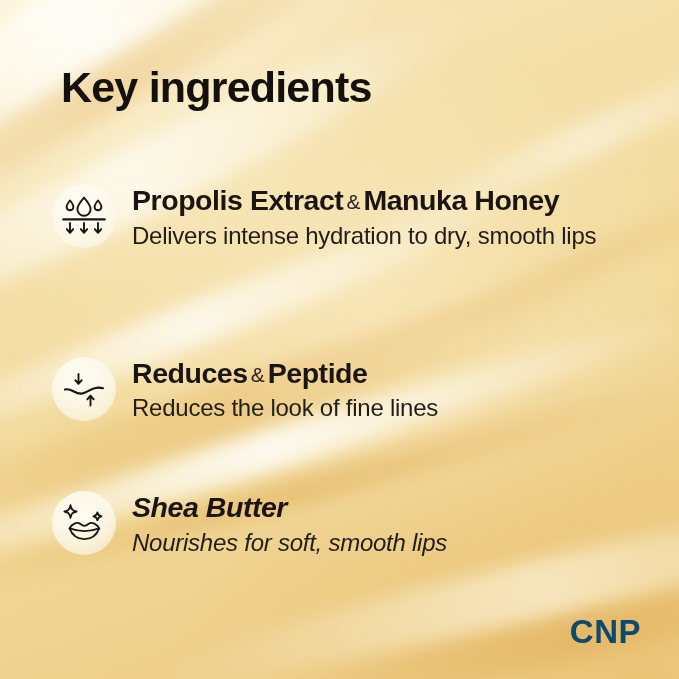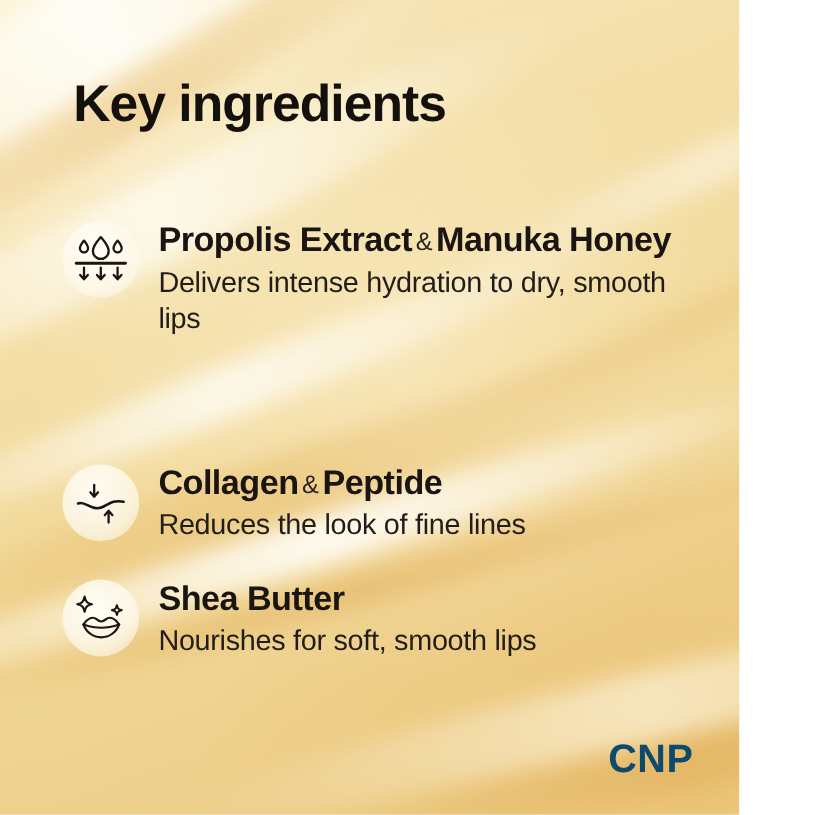--- a/index.html
+++ b/index.html
@@ -6,21 +6,21 @@
     margin: 0;
     padding: 0;
     background: #ffffff;
   }
   body {
     font-family: "Liberation Sans", sans-serif;
   }
 
   .poster {
     position: relative;
-    width: 616px;
+    width: 679px;
     height: 679px;
     overflow: hidden;
     background: #f3dc9f;
   }
 
   
   .bg-base {
     position: absolute;
     inset: 0;
     background:
@@ -116,21 +116,21 @@
   }
 
   .row {
     position: relative;
     display: flex;
     align-items: flex-start;
     gap: 16px;
   }
   .row.r1 { margin-top: 0; }
   .row.r2 { margin-top: 104px; }
-  .row.r3 { margin-top: 28px; }
+  .row.r3 { margin-top: 66px; font-style: italic; }
 
   .icon-badge {
     flex: 0 0 auto;
     width: 64px;
     height: 64px;
     border-radius: 50%;
     background: radial-gradient(circle at 42% 36%, rgba(255,253,246,0.96) 0%, rgba(253,248,234,0.80) 62%, rgba(250,243,224,0.45) 100%);
     display: flex;
     align-items: center;
     justify-content: center;
@@ -237,21 +237,21 @@
           <svg width="44" height="40" viewBox="0 0 44 40" fill="none" stroke="#1a1512" stroke-width="1.9" stroke-linecap="round" stroke-linejoin="round">
 
             <path d="M16.5 5 V14.6 M13.3 11.2 L16.5 14.9 L19.7 11.2"></path>
 
             <path d="M3 20.6 C9 18.4 12.6 25.2 19.5 24.6 C26.4 24 30 16.6 41 19.2" stroke-width="2.1"></path>
 
             <path d="M28.5 36.5 V26.9 M25.3 30.3 L28.5 26.6 L31.7 30.3"></path>
           </svg>
         </div>
         <div class="row-text">
-          <h2 class="row-heading"><span>Collagen</span><span class="amp">&amp;</span><span>Peptide</span></h2>
+          <h2 class="row-heading"><span>Reduces</span><span class="amp">&amp;</span><span>Peptide</span></h2>
           <p class="row-desc">Reduces the look of fine lines</p>
         </div>
       </div>
 
       <div class="row r3">
         <div class="icon-badge">
           <svg width="46" height="40" viewBox="0 0 46 40" fill="none" stroke="#1a1512" stroke-width="1.8" stroke-linecap="round" stroke-linejoin="round">
 
             <path d="M9.5 2.2 C10.3 6.4 11.6 7.7 15.6 8.5 C11.6 9.3 10.3 10.6 9.5 14.8 C8.7 10.6 7.4 9.3 3.4 8.5 C7.4 7.7 8.7 6.4 9.5 2.2 Z"></path>
 

